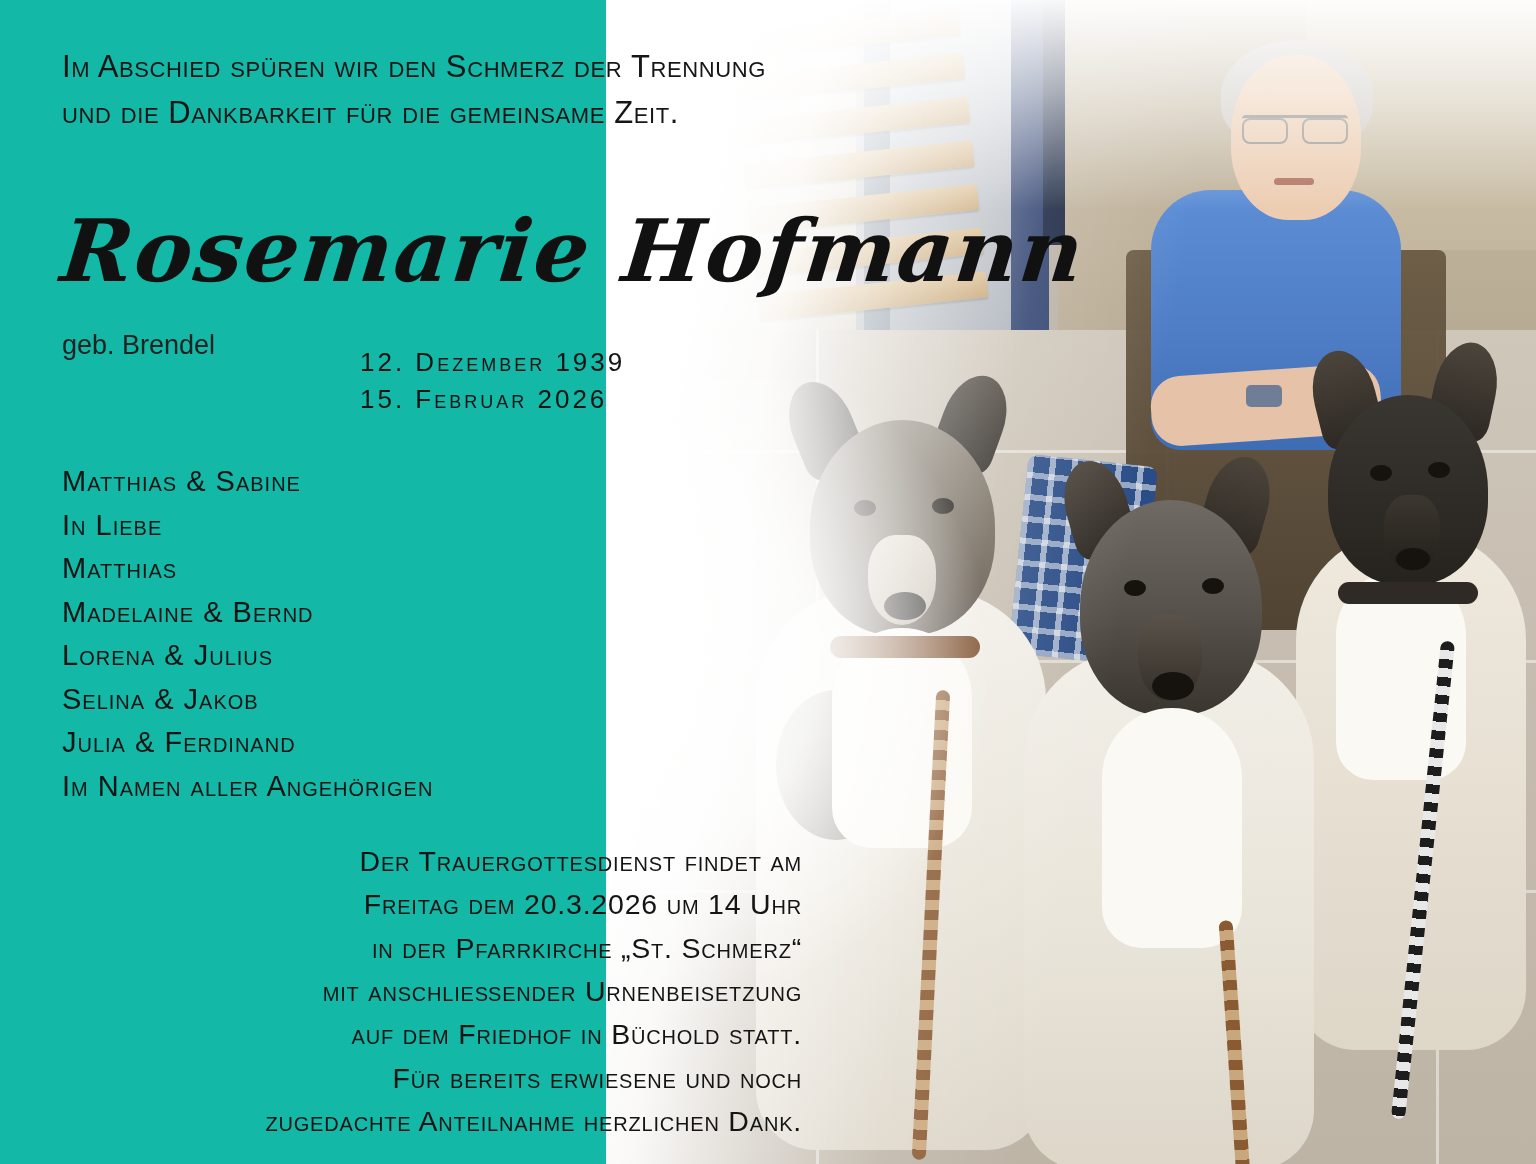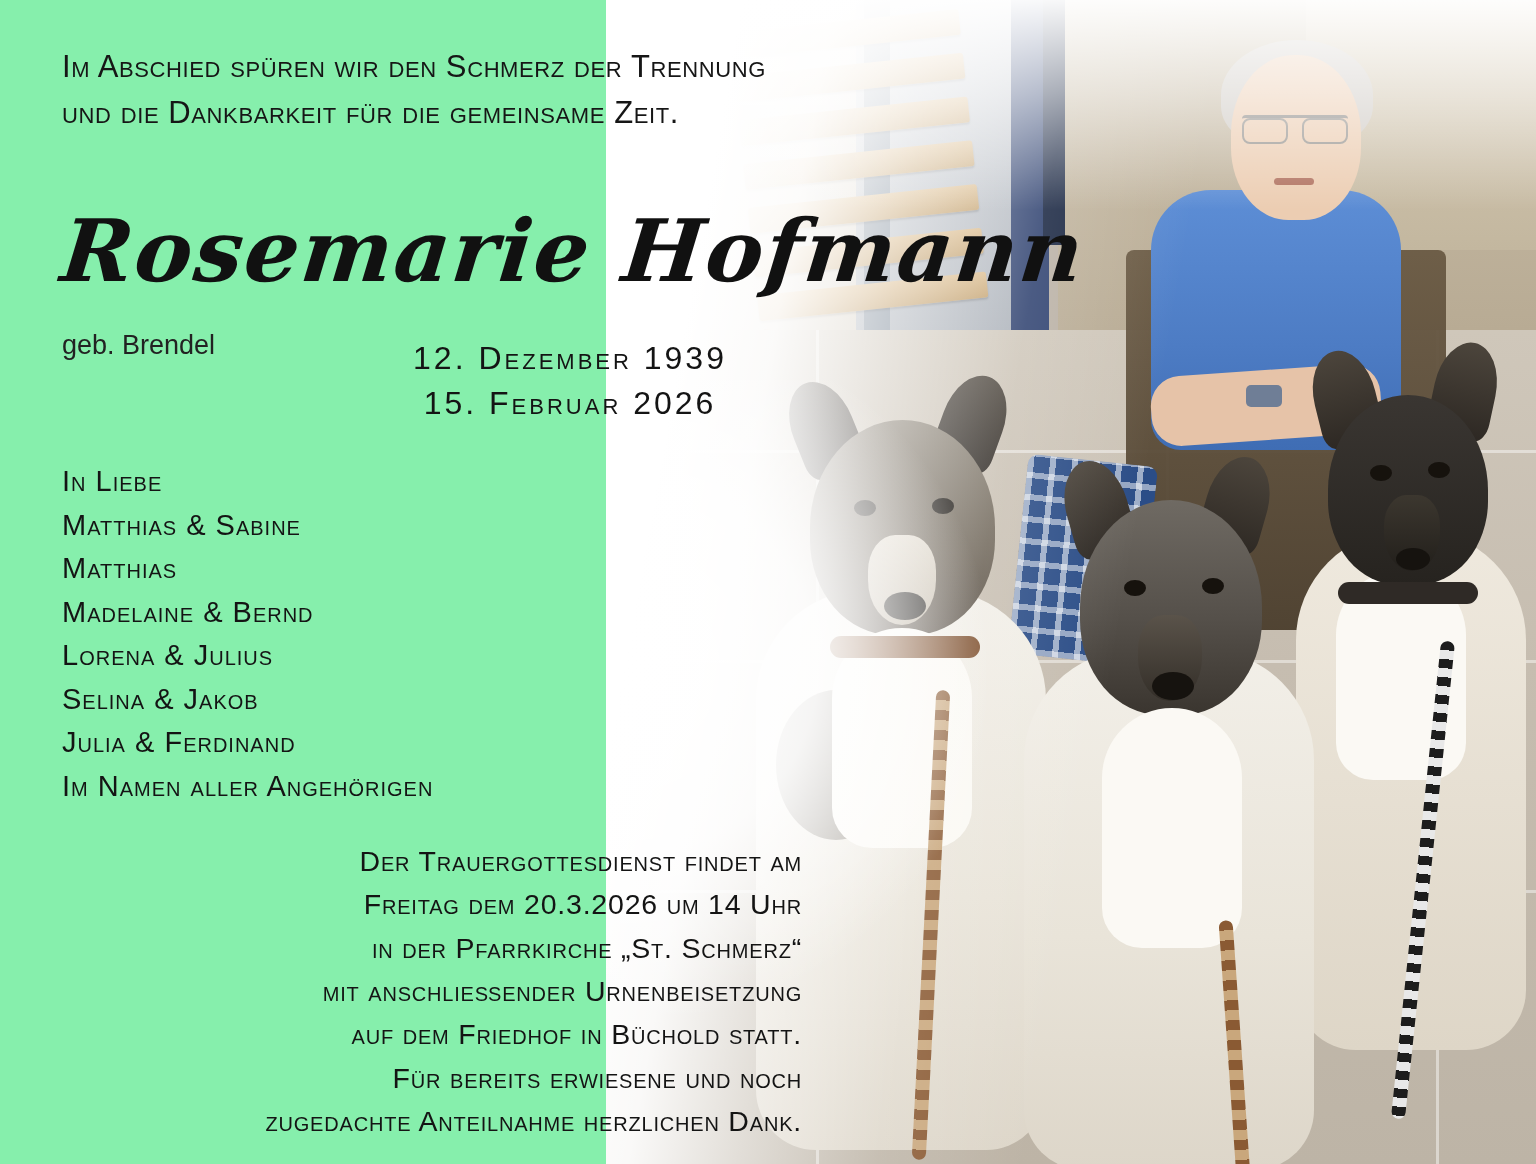--- a/index.html
+++ b/index.html
@@ -12,21 +12,21 @@
     height: 1164px;
     font-family: "Liberation Sans", sans-serif;
     color: #1a1a1a;
     overflow: hidden;
   }
 
   .obituary {
     position: relative;
     width: 1536px;
     height: 1164px;
-    background: #86efac;
+    background: #14b8a6;
     overflow: hidden;
   }
 
   
   .photo {
     position: absolute;
     top: 0;
     right: 0;
     width: 930px;
     height: 1164px;
@@ -370,25 +370,25 @@
     left: 62px;
     top: 330px;
     font-size: 27px;
     color: #222;
     font-family: "Liberation Sans", sans-serif;
   }
 
   .dates {
     position: absolute;
     left: 360px;
-    top: 336px;
+    top: 344px;
     width: 420px;
-    text-align: center;
+    text-align: left;
     font-variant: small-caps;
-    font-size: 32px;
+    font-size: 26px;
     letter-spacing: 3px;
     line-height: 1.42;
     color: #141414;
   }
 
   .family {
     position: absolute;
     left: 62px;
     top: 460px;
     font-variant: small-caps;
@@ -521,22 +521,22 @@
     <div class="name">Rosemarie Hofmann</div>
 
     <div class="maiden">geb. Brendel</div>
 
     <div class="dates">
       <span class="line">12. Dezember 1939</span>
       <span class="line">15. Februar 2026</span>
     </div>
 
     <div class="family">
+      <span class="line">Matthias &amp; Sabine</span>
       <span class="line">In Liebe</span>
-      <span class="line">Matthias &amp; Sabine</span>
       <span class="line">Matthias</span>
       <span class="line">Madelaine &amp; Bernd</span>
       <span class="line">Lorena &amp; Julius</span>
       <span class="line">Selina &amp; Jakob</span>
       <span class="line">Julia &amp; Ferdinand</span>
       <span class="line">Im Namen aller Angehörigen</span>
     </div>
 
     <div class="service">
       <span class="line">Der Trauergottesdienst findet am</span>

